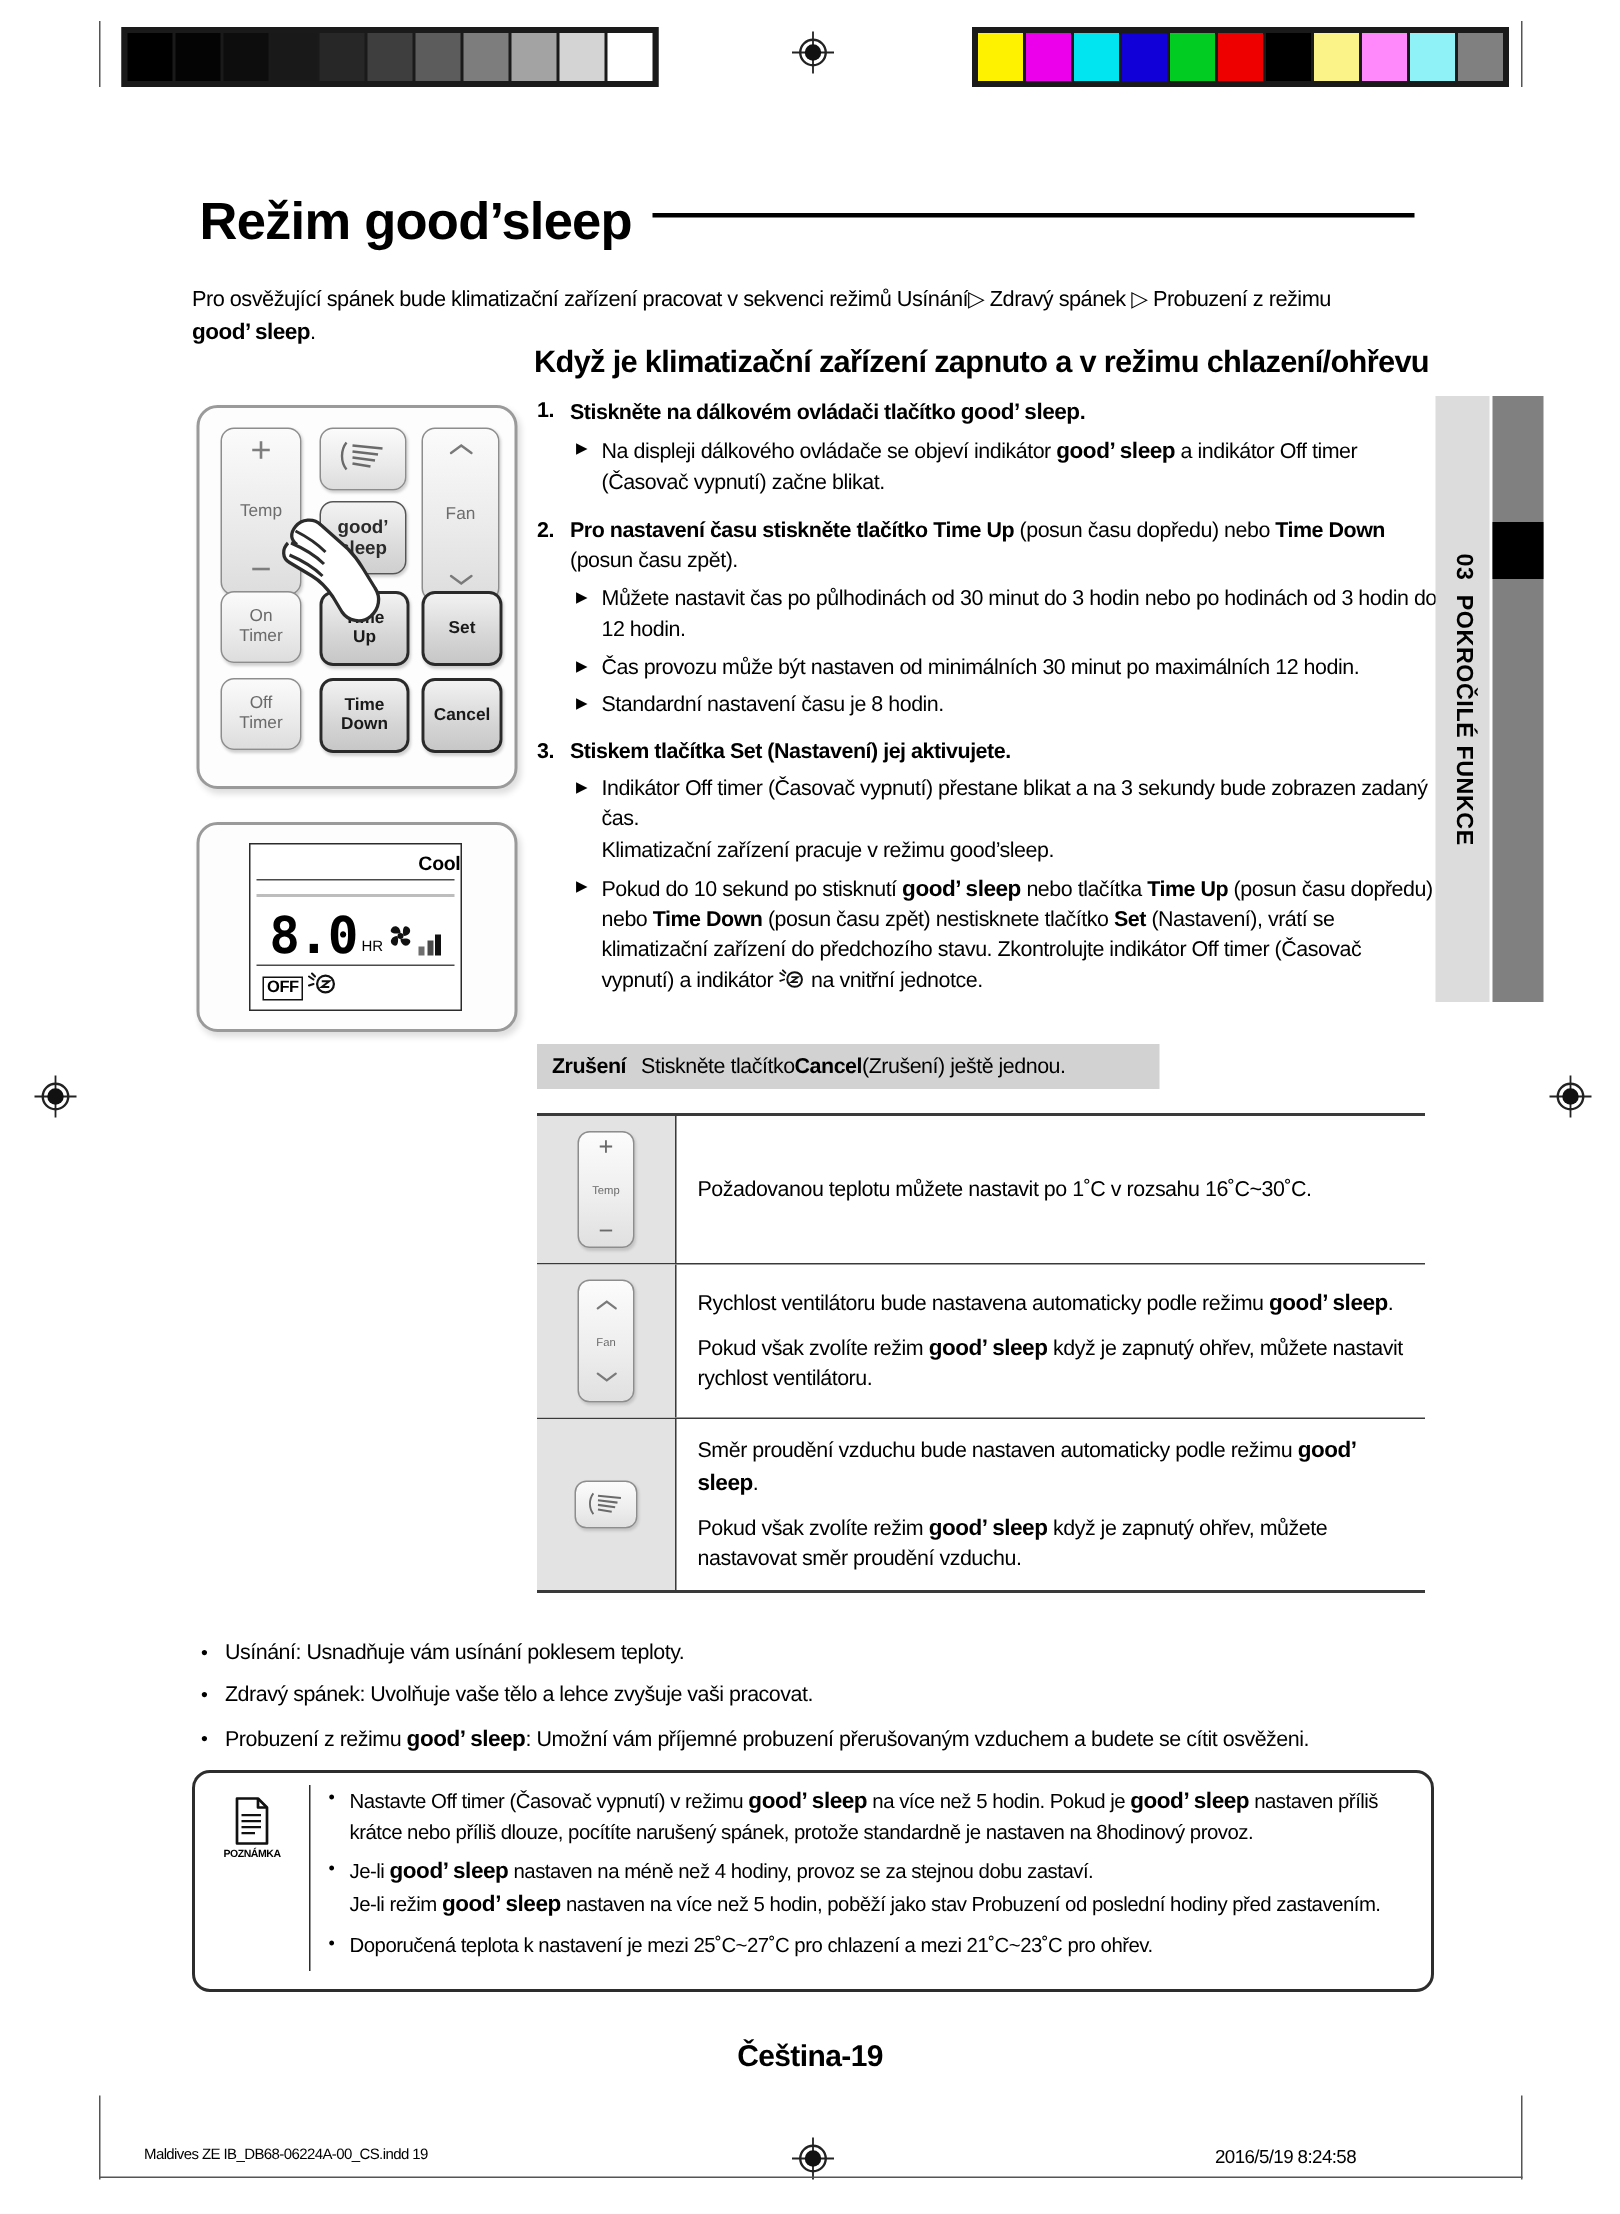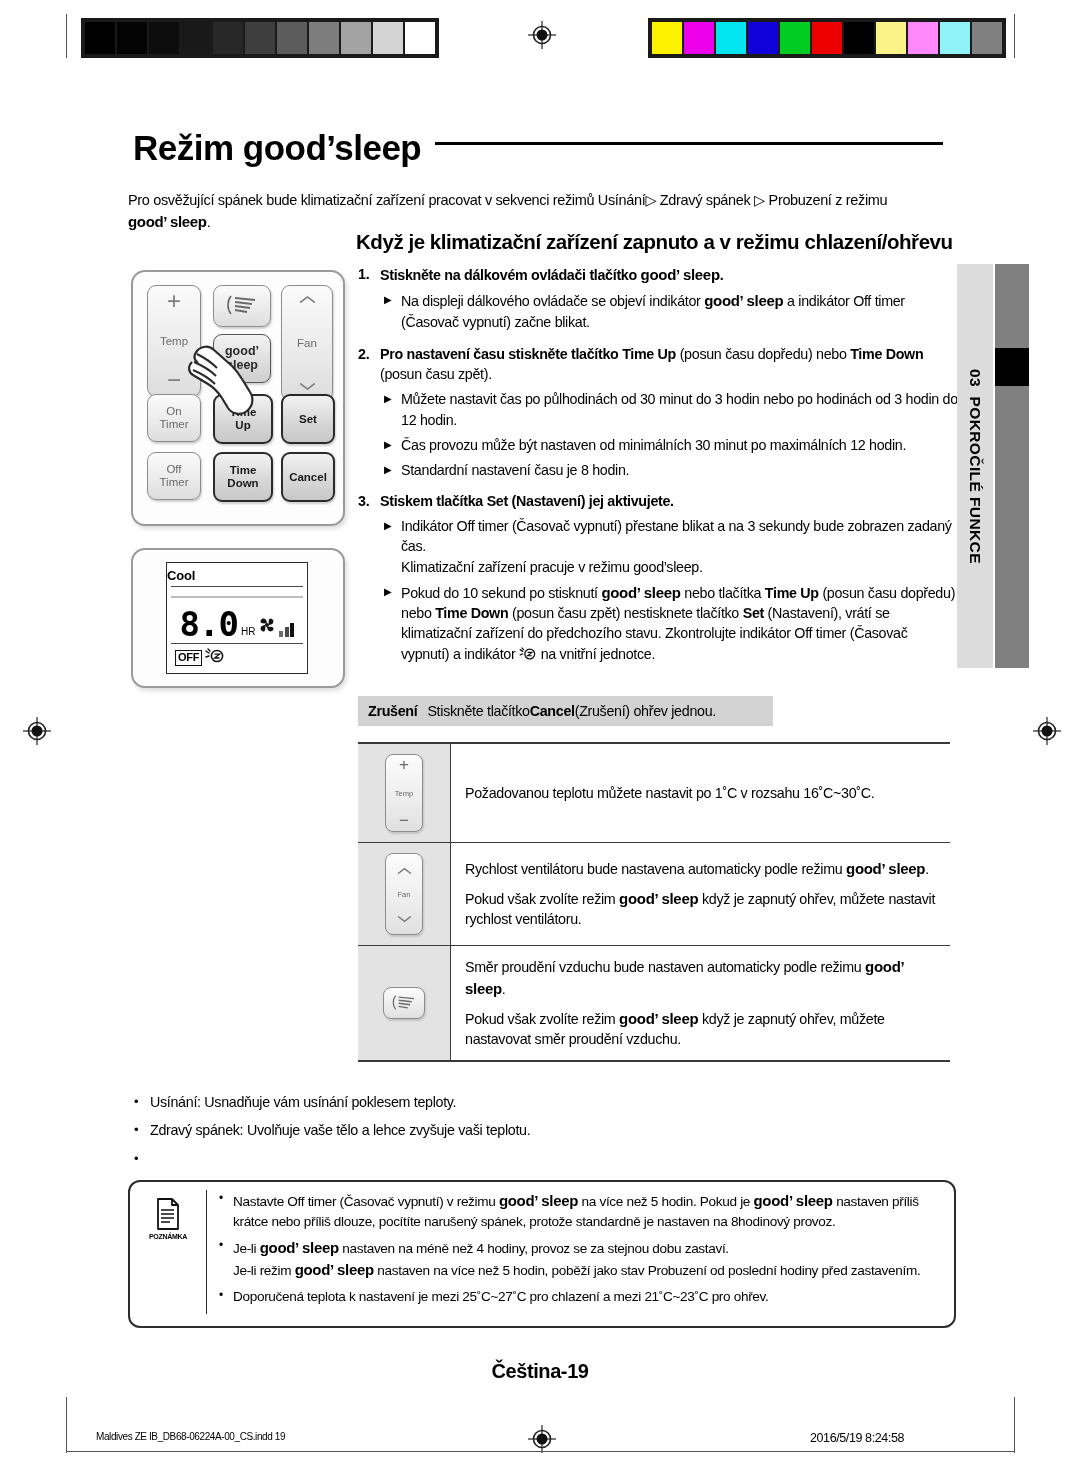--- a/index.html
+++ b/index.html
@@ -181,21 +181,21 @@
     box-shadow: 2px 3px 4px rgba(0,0,0,0.13);
   }
   .lcd {
     position: absolute;
     left: 33px; top: 12px;
     width: 140px; height: 110px;
     border: 1.6px solid #2b2b2b;
     background: #fff;
   }
   .lcd-mode {
-    text-align: left;
+    text-align: right;
     font-size: 13px;
     font-weight: bold;
     padding-top: 5px;
     letter-spacing: -0.2px;
   }
   .lcd-rule { height: 1.4px; background: #4a4a4a; margin: 3px 4px 0 4px; }
   .lcd-rule.light { background: #bdbdbd; margin-top: 9px; }
   .lcd-main {
     display: flex;
     align-items: flex-end;
@@ -676,21 +676,21 @@
               <path d="M9.5 6.2 L14.5 6.2 L9.5 10 L14.5 10" fill="none" stroke="#111" stroke-width="1.3"></path>
             </svg></span><span> na vnitřní jednotce.</span>
       </div>
     </div>
   </div>
 
   <div class="cancel-bar">
     <span class="b" style="margin-right:10px">Zrušení</span>
       <span>Stiskněte tlačítko </span>
       <span class="b">Cancel</span>
-      <span> (Zrušení) ohřev jednou.</span>
+      <span> (Zrušení) ještě jednou.</span>
   </div>
 
   <div class="ftable">
 
     <div class="frow">
       <div class="fcell-icon">
         <div class="mini-btn mini-temp">
           <span class="sym">+</span>
           <span class="mini-lbl">Temp</span>
           <span class="sym">−</span>
@@ -739,24 +739,25 @@
   </div>
 
 
   <div class="bullets">
     <div class="bullet">
       <div class="bullet-dot">•</div>
       <div>Usínání: Usnadňuje vám usínání poklesem teploty.</div>
     </div>
     <div class="bullet">
       <div class="bullet-dot">•</div>
-      <div>Zdravý spánek: Uvolňuje vaše tělo a lehce zvyšuje vaši teplotu.</div>
+      <div>Zdravý spánek: Uvolňuje vaše tělo a lehce zvyšuje vaši pracovat.</div>
     </div>
     <div class="bullet">
       <div class="bullet-dot">•</div>
+      <div><span>Probuzení z režimu </span><span class="gsb">good’ sleep</span><span>: Umožní vám příjemné probuzení  přerušovaným vzduchem a budete se cítit osvěženi.</span></div>
     </div>
   </div>
 
   <div class="notebox">
     <div class="note-icon-col">
       <span class="note-icon">
         <svg width="26" height="32" viewBox="0 0 26 32">
           <path d="M3 1 H17 L23 7 V31 H3 Z" fill="#fff" stroke="#111" stroke-width="1.8" stroke-linejoin="round"></path>
           <path d="M17 1 V7 H23" fill="none" stroke="#111" stroke-width="1.8" stroke-linejoin="round"></path>
           <path d="M6 12 H19 M6 16 H19 M6 20 H19 M6 24 H15" stroke="#111" stroke-width="1.5"></path>

